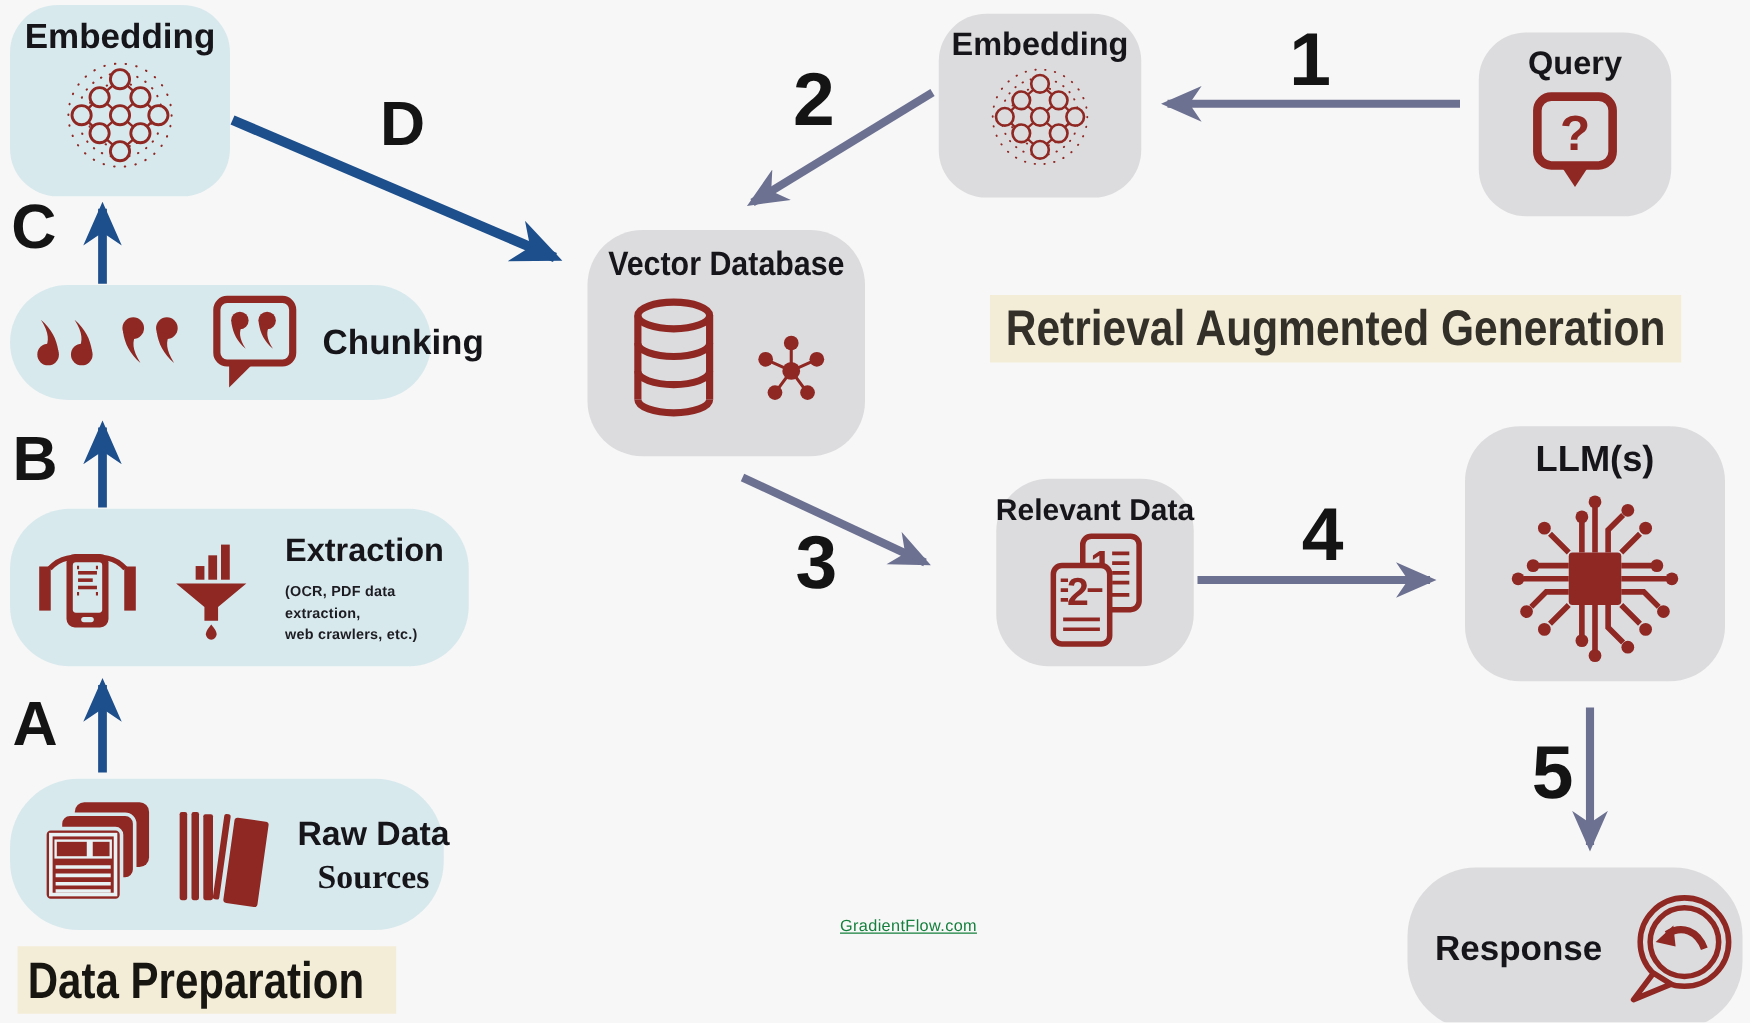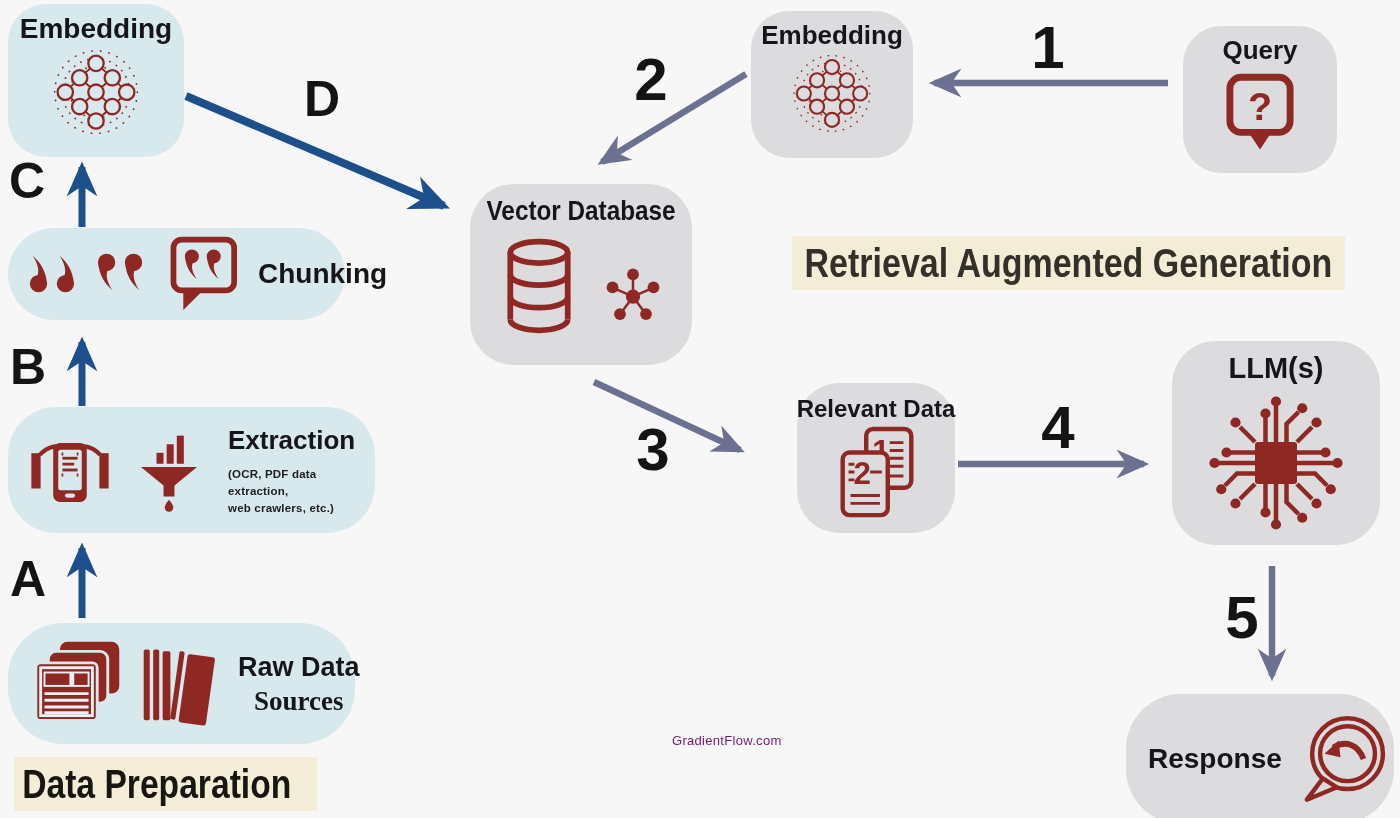--- a/index.html
+++ b/index.html
@@ -14,21 +14,21 @@
   .prep{background:#d8e9ed;}
   .flow{background:#dcdcde;}
   .node-title{font-weight:bold;color:#15151a;text-align:center;white-space:nowrap;line-height:1.2;}
   .squeeze{transform:scaleX(.9);transform-origin:center top;}
   .row{flex-direction:row;}
   .lbl{position:absolute;font-weight:bold;color:#141414;transform:translate(-50%,-50%);line-height:1;}
   .letter{font-size:50px;}
   .num{font-size:60px;}
   .highlight{position:absolute;background:#f3edd8;display:flex;align-items:center;overflow:visible;}
   .hl-text{font-weight:bold;white-space:nowrap;}
-  .watermark{position:absolute;font-size:13px;color:#701a75;letter-spacing:.3px;}
+  .watermark{position:absolute;font-size:13px;color:#15803d;letter-spacing:.3px;text-decoration:underline;}
   .red{color:#8f2723;}
   .ie-text{display:flex;flex-direction:column;justify-content:center;}
   .ie-line{font-weight:bold;font-size:26px;line-height:34px;}
   .ie-note{font-weight:bold;font-size:11.5px;line-height:17px;color:#1c1c22;letter-spacing:.2px;}
   .node svg{flex:none;}
 </style>
 </head>
 <body>
 
 <div id="canvas">

